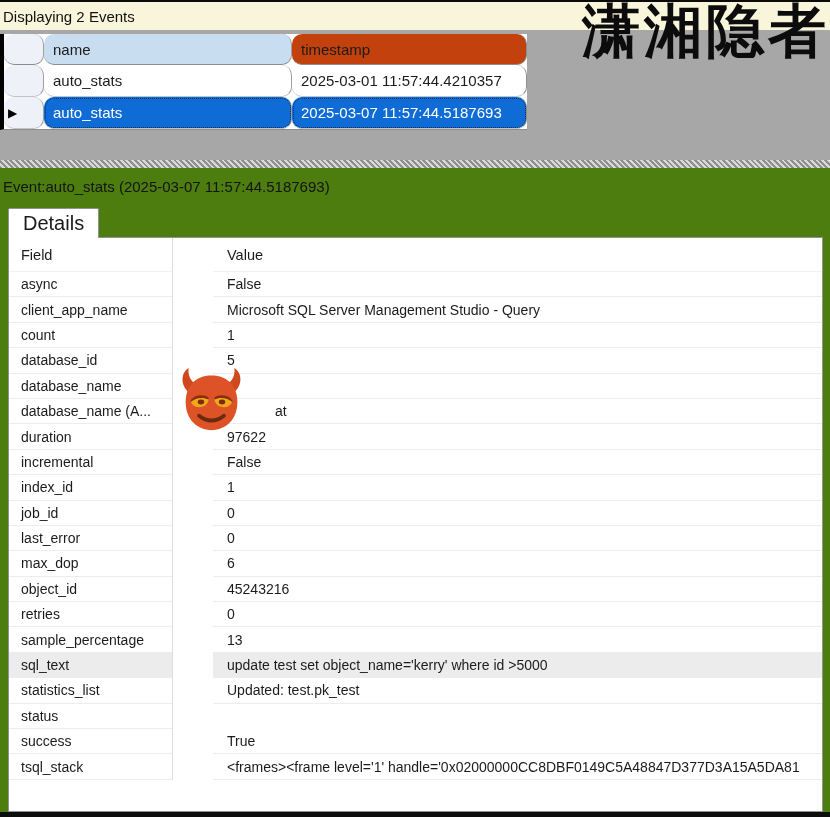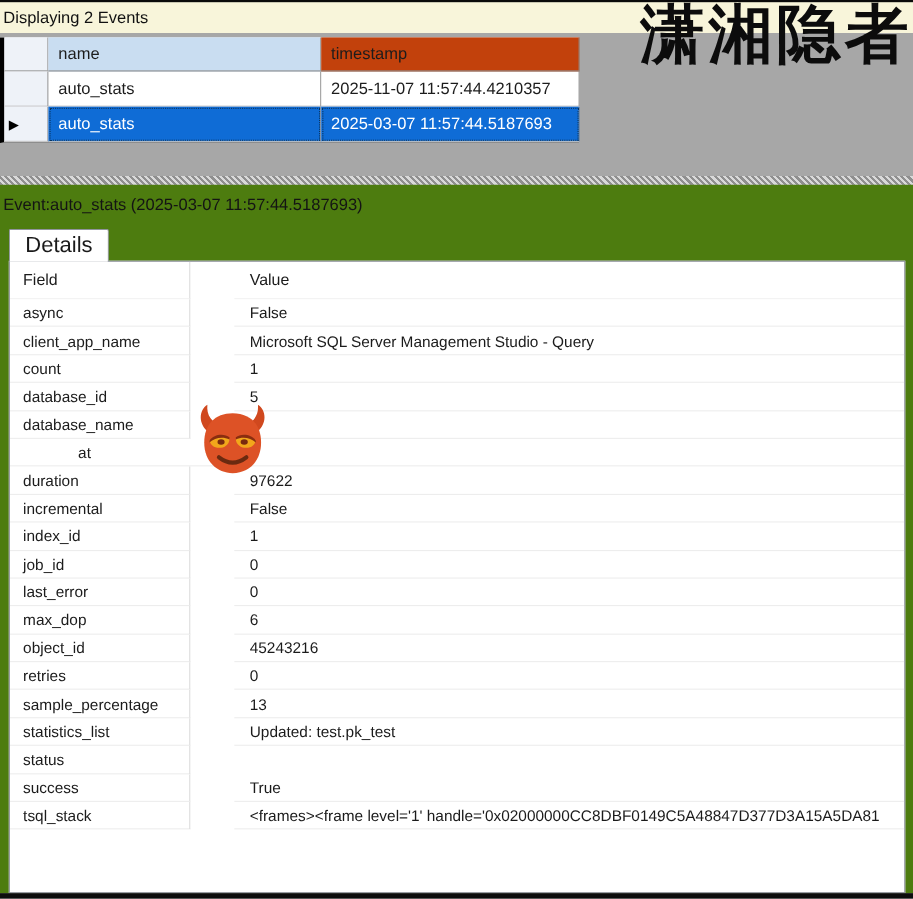--- a/index.html
+++ b/index.html
@@ -11,21 +11,21 @@
     display:flex; align-items:center; padding-left:3px; font-size:15px; color:#111; }
 
   
   .grid-zone { height:130px; background:#a7a7a7; position:relative; }
   .events-grid { position:absolute; left:0; top:4px; width:527px;
     border-left:4px solid #000; background:#fff; border-bottom:1px solid #8d8d8d; }
   .grid-row { display:flex; height:32px; }
   .grid-row.hdr { height:31px; }
   .gcell { border-right:1px solid #9f9f9f; border-bottom:1px solid #c3c3c3;
     display:flex; align-items:center; padding-left:9px; font-size:15px; color:#1c1c1c;
-    white-space:nowrap; overflow:hidden; }
+    white-space:nowrap; overflow:hidden;border-radius:10px; }
   .c-rowhdr { width:40px; background:#eef2f8; padding-left:4px; }
   .c-name   { width:248px; }
   .c-ts     { width:235px; border-right:1px solid #8d8d8d; }
   .hdr .gcell { border-bottom:1px solid #8d8d8d; }
   .hdr .c-name { background:#c9ddf1; }
   .hdr .c-ts   { background:#c2410c; }
   .grid-row.selected .c-name, .grid-row.selected .c-ts
     { background:#0f6cd6; color:#fff; outline:1px dotted #08345f; outline-offset:-2px; }
   .arrow-glyph { font-size:12px; color:#000; }
 
@@ -76,21 +76,21 @@
   <div class="events-grid">
     <div class="grid-row hdr">
       <div class="gcell c-rowhdr"></div>
       <div class="gcell c-name">name</div>
       <div class="gcell c-ts">timestamp</div>
     </div>
     <div>
         <div class="grid-row">
           <div class="gcell c-rowhdr"></div>
           <div class="gcell c-name">auto_stats</div>
-          <div class="gcell c-ts">2025-11-07 11:57:44.4210357</div>
+          <div class="gcell c-ts">2025-03-01 11:57:44.4210357</div>
         </div>
         <div class="grid-row selected">
           <div class="gcell c-rowhdr">
             <div class="arrow-glyph" style="display: inline;">▶</div>
           </div>
           <div class="gcell c-name">auto_stats</div>
           <div class="gcell c-ts">2025-03-07 11:57:44.5187693</div>
         </div>
       </div>
   </div>
@@ -123,20 +123,21 @@
         </div>
         <div class="drow">
           <div class="dcell d-field">database_id</div>
           <div class="dcell d-value">5</div>
         </div>
         <div class="drow">
           <div class="dcell d-field">database_name</div>
           <div class="dcell d-value"></div>
         </div>
         <div class="drow">
+          <div class="dcell d-field">database_name (A...</div>
           <div class="dcell d-value offset">at</div>
         </div>
         <div class="drow">
           <div class="dcell d-field">duration</div>
           <div class="dcell d-value">97622</div>
         </div>
         <div class="drow">
           <div class="dcell d-field">incremental</div>
           <div class="dcell d-value">False</div>
         </div>
@@ -160,20 +161,24 @@
           <div class="dcell d-field">object_id</div>
           <div class="dcell d-value">45243216</div>
         </div>
         <div class="drow">
           <div class="dcell d-field">retries</div>
           <div class="dcell d-value">0</div>
         </div>
         <div class="drow">
           <div class="dcell d-field">sample_percentage</div>
           <div class="dcell d-value">13</div>
+        </div>
+        <div class="drow hl">
+          <div class="dcell d-field">sql_text</div>
+          <div class="dcell d-value">update test set object_name='kerry' where id &gt;5000</div>
         </div>
         <div class="drow">
           <div class="dcell d-field">statistics_list</div>
           <div class="dcell d-value">Updated: test.pk_test</div>
         </div>
         <div class="drow">
           <div class="dcell d-field">status</div>
         </div>
         <div class="drow">
           <div class="dcell d-field">success</div>

